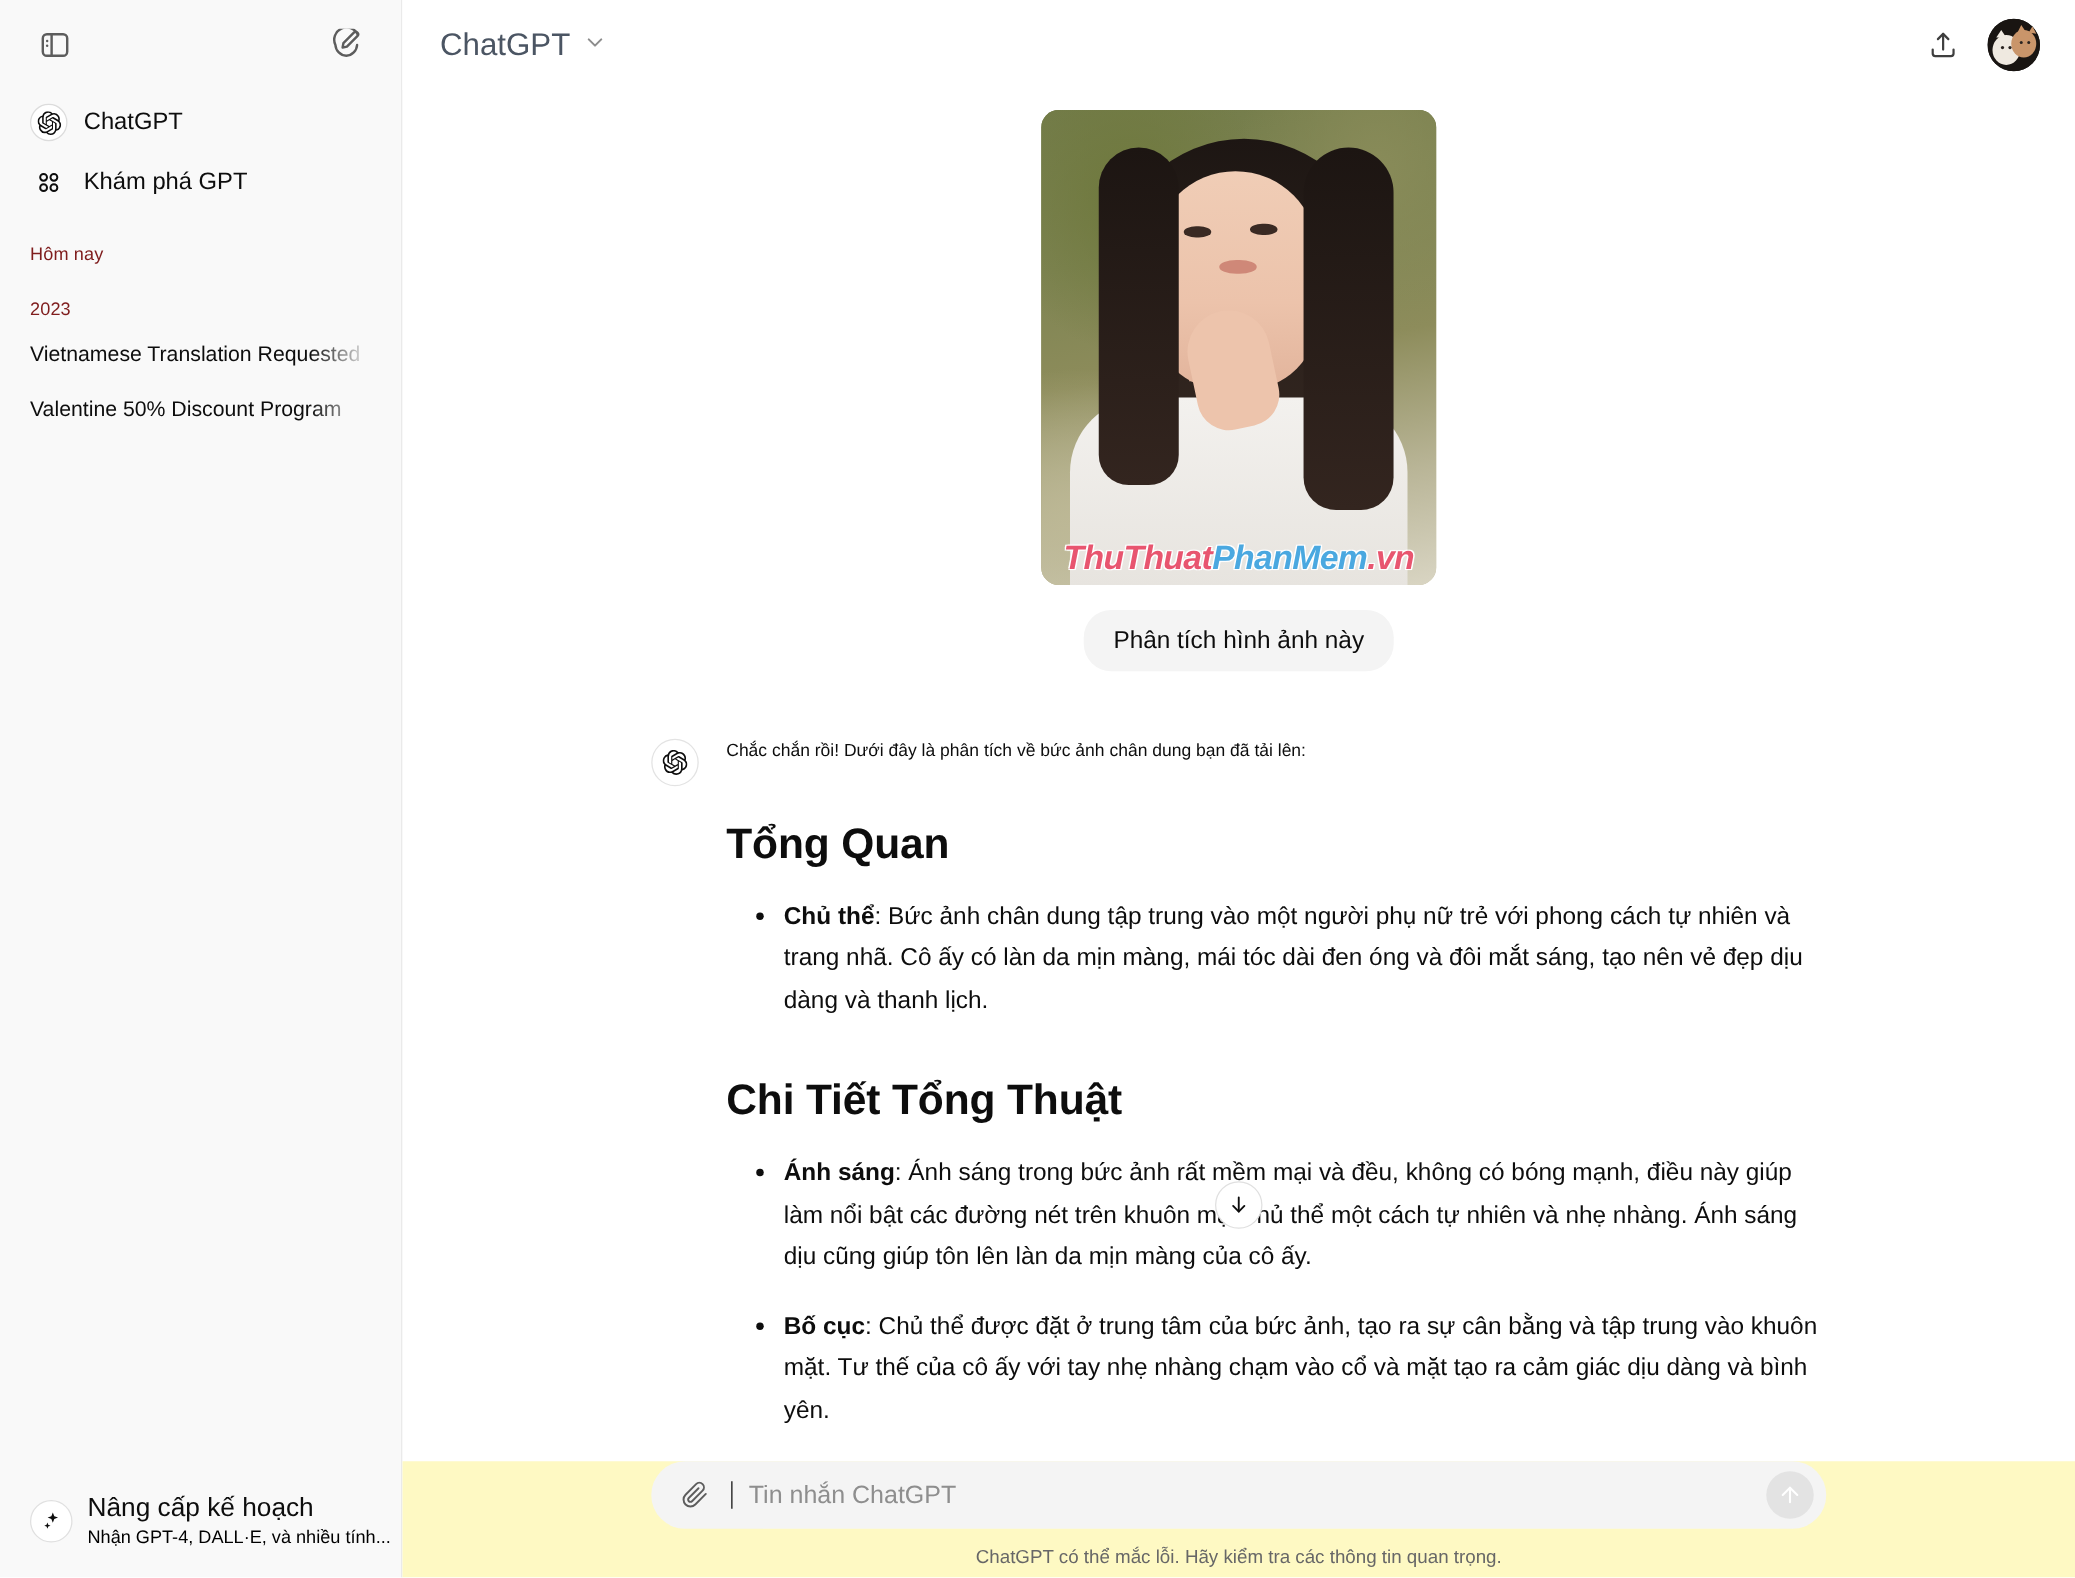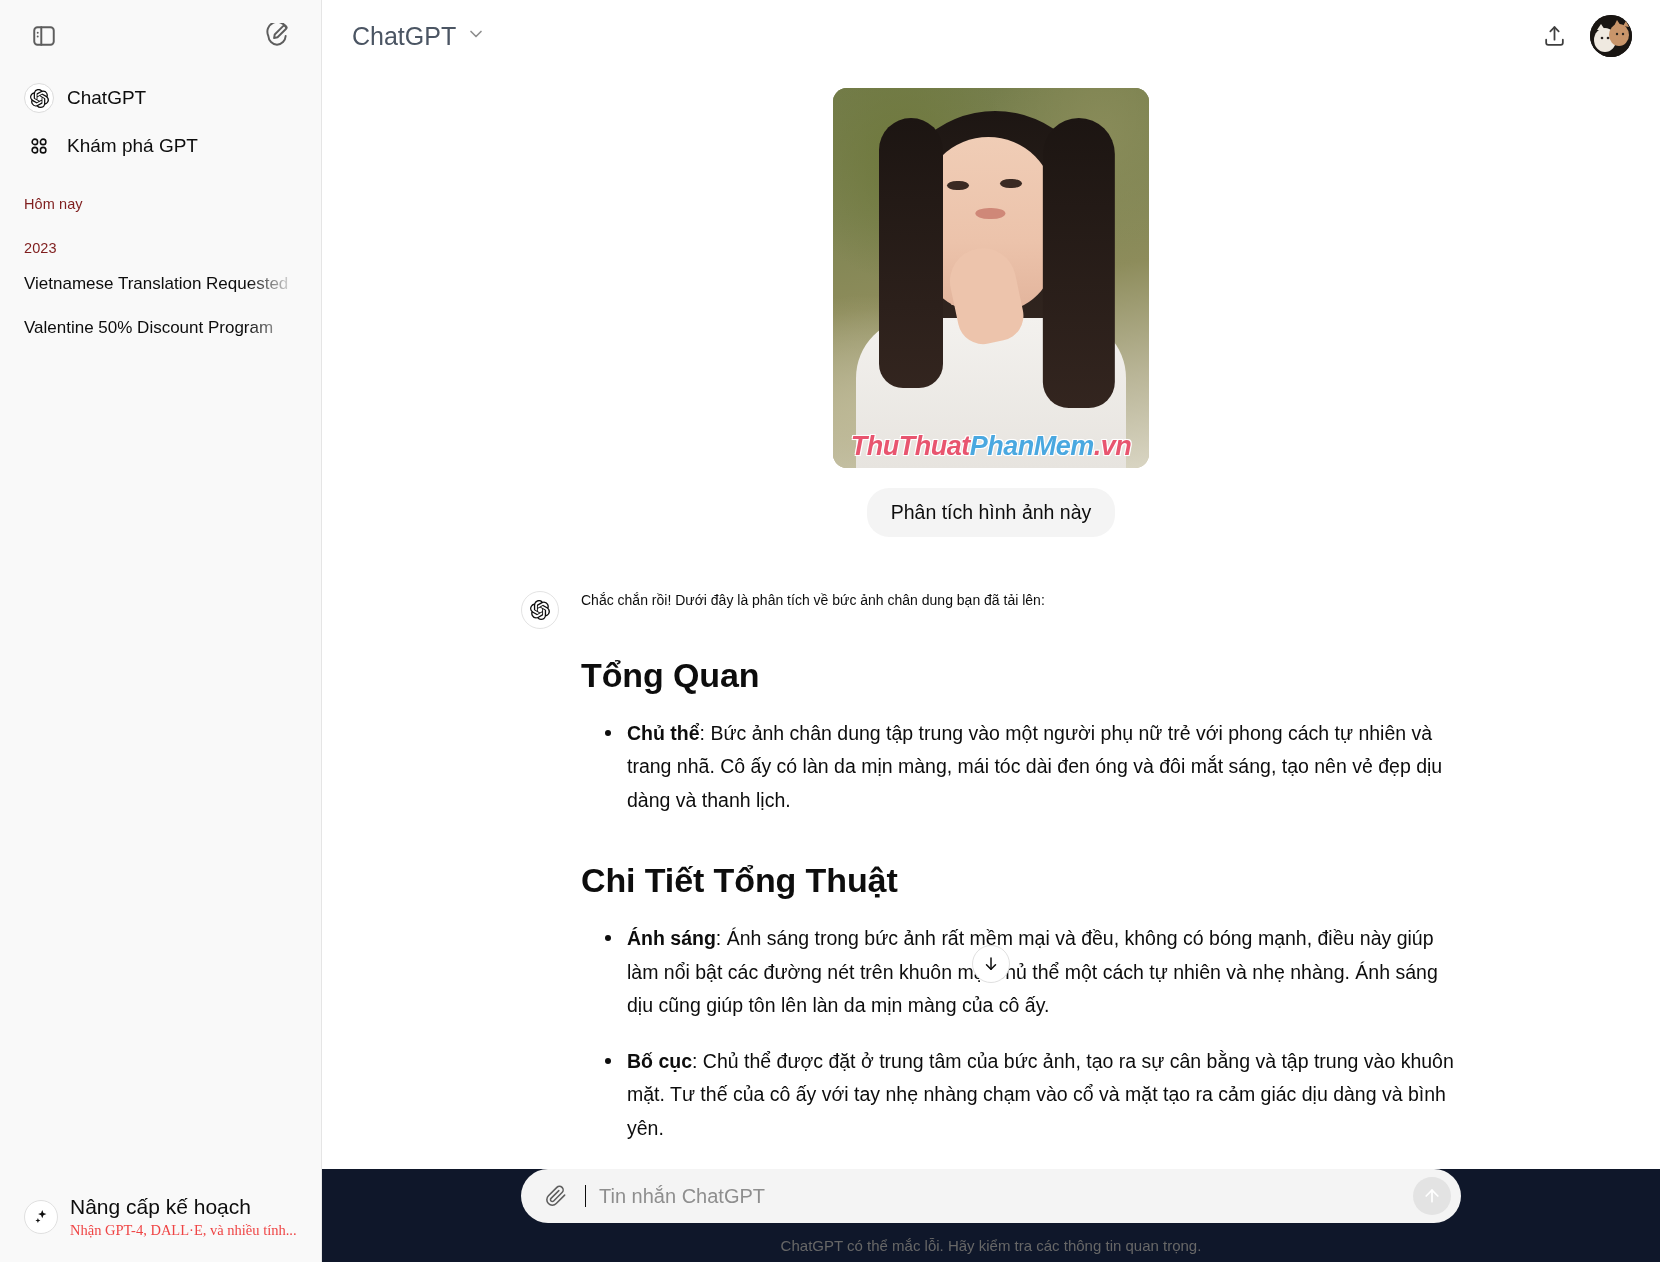--- a/index.html
+++ b/index.html
@@ -117,21 +117,21 @@
     border-radius: 10px;
     cursor: pointer;
   }
   .upg-ico {
     width: 34px; height: 34px; border-radius: 50%;
     border: 1px solid #e0e0e0; background: #fff;
     display: flex; align-items: center; justify-content: center;
     flex: 0 0 34px;
   }
   .upg-t1 { font-size: 21px; color: #0d0d0d; line-height: 1.35; }
-  .upg-t2 { font-size: 14.5px; color: #ef4444; line-height: 1.35; white-space: nowrap; font-family: Liberation Serif, serif; }
+  .upg-t2 { font-size: 14.5px; color: #000000; line-height: 1.35; white-space: nowrap; }
 
   
   .main {
     flex: 1 1 auto;
     height: 1262px;
     position: relative;
     background: #fff;
     display: flex;
     flex-direction: column;
   }
@@ -312,21 +312,21 @@
     background: #fff;
     border: 1px solid #e0e0e0;
     display: flex; align-items: center; justify-content: center;
     cursor: pointer;
     z-index: 5;
   }
 
   
   .composer-wrap {
     flex: 0 0 auto;
-    background: #0f172a;
+    background: #fef9c3;
     padding: 0 0 8px 0;
     position: relative;
     z-index: 4;
   }
   .composer {
     width: 940px;
     margin: 0 auto;
     height: 54px;
     background: #f4f4f4;
     border-radius: 27px;

